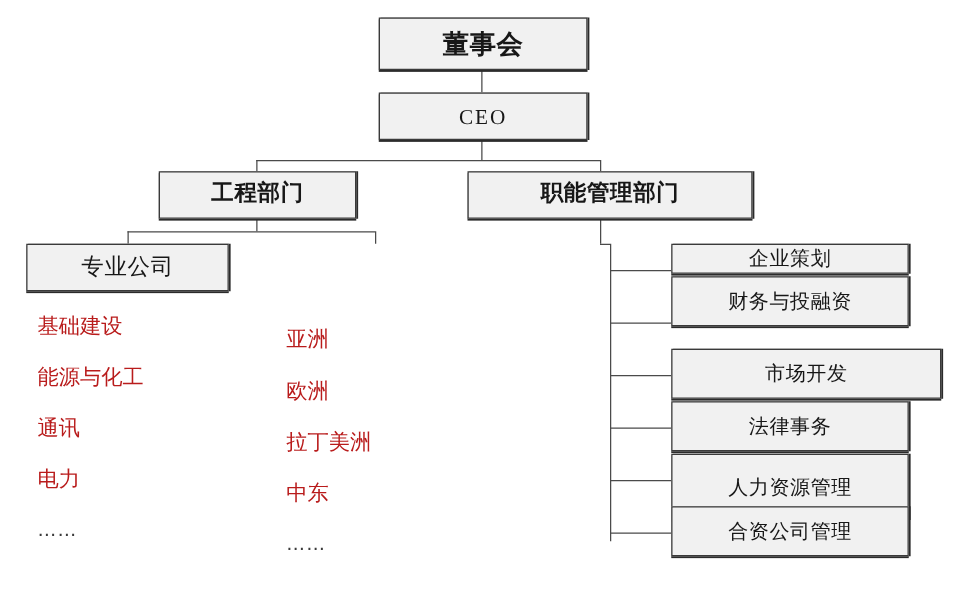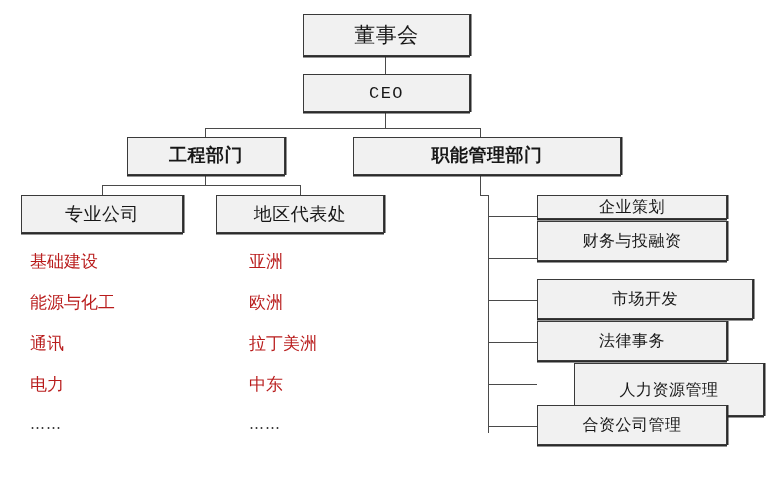--- a/index.html
+++ b/index.html
@@ -29,23 +29,23 @@
     align-items: center;
     justify-content: center;
     color: #171717;
     letter-spacing: 0.5px;
     white-space: nowrap;
   }
   .node-label {
     display: block;
     line-height: 1;
   }
-  .n-board   { font-size: 21px; font-weight: 400; }
+  .n-board   { font-size: 21px; font-weight: 700; }
   .n-ceo     { font-size: 17px; font-weight: 400; letter-spacing: 1.5px;
-               font-family: Liberation Mono, monospace; }
+               font-family: Liberation Serif, serif; }
   .n-dept    { font-size: 18px; font-weight: 700; font-family: Liberation Mono, monospace; }
   .n-sub     { font-size: 18px; font-weight: 400; }
   .n-func    { font-size: 16px; font-weight: 400; }
 
   
   .line {
     position: absolute;
     background: #4a4a4a;
   }
   .line-v { width: 1px; }
@@ -101,41 +101,38 @@
   </div>
 
   <div class="node n-ceo" style="left:303px; top:74px; width:167px; height:38px;">
     <span class="node-label">CEO</span>
   </div>
 
   <div class="node n-dept" style="left:127px; top:137px; width:158px; height:38px;">
     <span class="node-label">工程部门</span>
   </div>
 
-  <div class="node n-dept" style="left:353px; top:137px; width:268px; height:38px;">
+  <div class="node n-dept" style="left:374px; top:137px; width:228px; height:38px;">
     <span class="node-label">职能管理部门</span>
   </div>
 
   <div class="node n-sub" style="left:21px; top:195px; width:162px; height:38px;">
     <span class="node-label">专业公司</span>
   </div>
 
-  <div class="node n-sub" style="left:216px; top:195px; width:168px; height:38px;">
-    <span class="node-label">地区代表处</span>
-  </div>
 
   <div class="list" style="left:30px; top:253px;">
     <div class="list-item">基础建设</div>
     <div class="list-item">能源与化工</div>
     <div class="list-item">通讯</div>
     <div class="list-item">电力</div>
     <div class="list-item ellipsis">……</div>
   </div>
 
-  <div class="list" style="left:229px; top:253px;margin-left:20px;">
+  <div class="list" style="left:229px; top:264px;">
     <div class="list-item">亚洲</div>
     <div class="list-item">欧洲</div>
     <div class="list-item">拉丁美洲</div>
     <div class="list-item">中东</div>
     <div class="list-item ellipsis">……</div>
   </div>
 
   <div class="node n-func" style="left:537px; top:195px; width:190px; height:24px;">
     <span class="node-label">企业策划</span>
   </div>
@@ -145,21 +142,21 @@
   </div>
 
   <div class="node n-func" style="left:537px; top:279px; width:216px; height:40px;">
     <span class="node-label">市场开发</span>
   </div>
 
   <div class="node n-func" style="left:537px; top:321px; width:190px; height:40px;">
     <span class="node-label">法律事务</span>
   </div>
 
-  <div class="node n-func" style="left:537px; top:363px; width:190px; height:53px;margin-left:37px;">
+  <div class="node n-func" style="left:537px; top:363px; width:190px; height:53px;">
     <span class="node-label">人力资源管理</span>
   </div>
 
   <div class="node n-func" style="left:537px; top:405px; width:190px; height:40px;">
     <span class="node-label">合资公司管理</span>
   </div>
 
 </div>
 
 </body></html>

